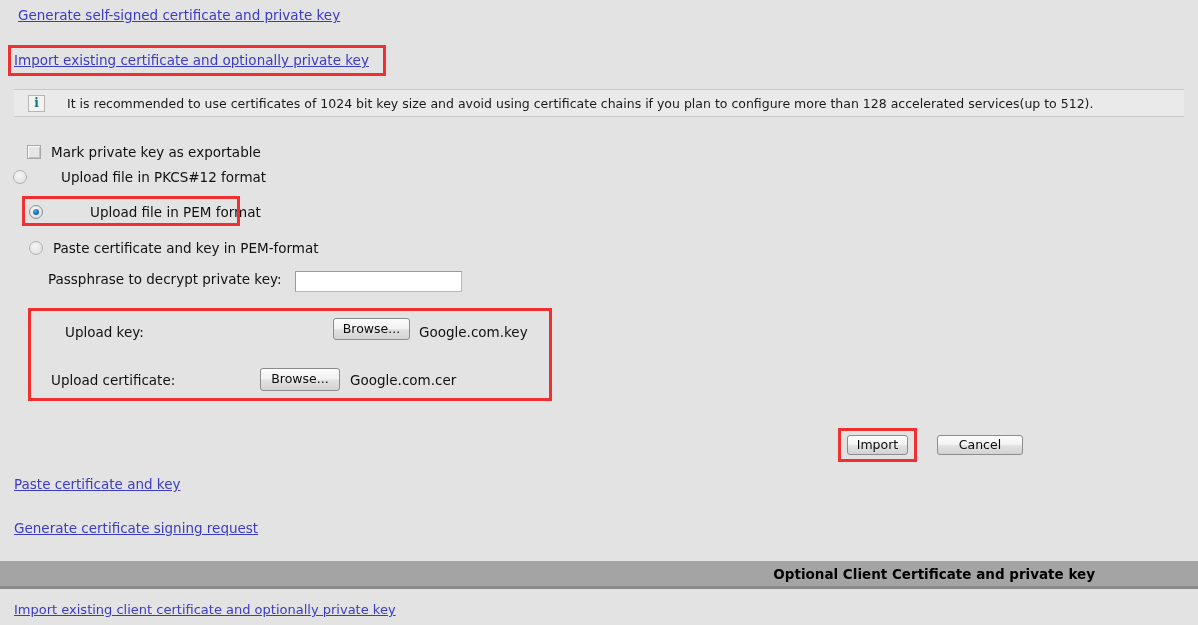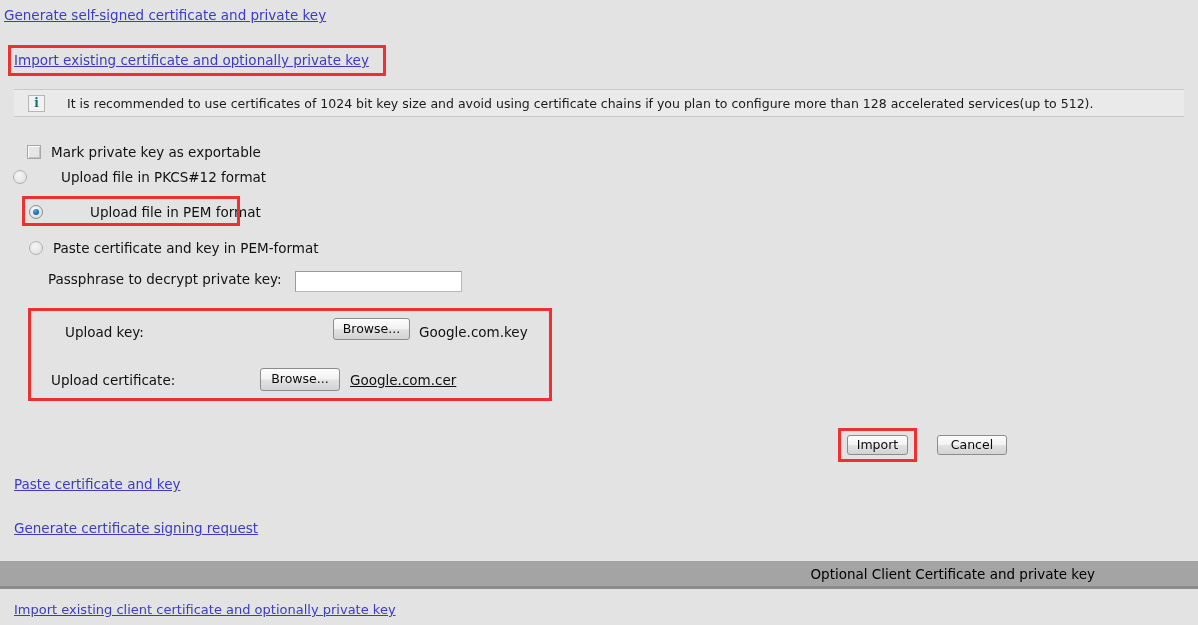--- a/index.html
+++ b/index.html
@@ -33,21 +33,21 @@
     position: absolute;
     border: 3px solid #f03030;
     box-sizing: border-box;
     pointer-events: none;
     z-index: 5;
   }
 
   
   .abs { position: absolute; }
 
-  #link-generate-self-signed { left: 4px; top: 7px; text-decoration: underline; }
+  #link-generate-self-signed { left: 18px; top: 7px; text-decoration: underline; }
 
   #link-import-existing { left: 14px; top: 52px; }
   #redbox-import-existing { left: 8px; top: 45px; width: 378px; height: 31px; }
 
   
   #info-bar {
     position: absolute;
     left: 14px;
     top: 89px;
     width: 1170px;
@@ -189,25 +189,25 @@
   #upload-cert-row {
     position: absolute;
     left: 51px;
     top: 368px;
     display: flex;
     align-items: center;
     white-space: nowrap;
   }
   #upload-cert-label { font-size: 13.5px; color: #111; width: 209px; }
   #browse-cert-button { width: 80px; height: 23px; }
-  #upload-cert-filename { margin-left: 10px; font-size: 13.5px; color: #111; text-decoration: underline; }
+  #upload-cert-filename { margin-left: 10px; font-size: 13.5px; color: #111; }
 
   
   #import-button { position: absolute; left: 847px; top: 435px; width: 61px; height: 20px; }
-  #cancel-button { position: absolute; left: 937px; top: 435px; width: 70px; height: 20px; }
+  #cancel-button { position: absolute; left: 937px; top: 435px; width: 86px; height: 20px; }
   #redbox-import { left: 838px; top: 428px; width: 79px; height: 34px; }
 
   
   #link-export-cert { left: 14px; top: 476px; }
   #link-generate-csr { left: 14px; top: 520px; }
 
   
   #section-bar {
     position: absolute;
     left: 0;
@@ -216,21 +216,21 @@
     height: 28px;
     background: #a4a4a4;
     border-bottom: 3px solid #8a8a8a;
     box-sizing: border-box;
     display: flex;
     align-items: center;
     justify-content: flex-end;
   }
   #section-bar-title {
     font-size: 13.5px;
-    font-weight: normal;
+    font-weight: bold;
     color: #000;
     margin-right: 103px;
     white-space: nowrap;
   }
 
   #link-import-client-cert { left: 14px; top: 602px; font-size: 13px; }
 </style>
 </head>
 <body>
 

